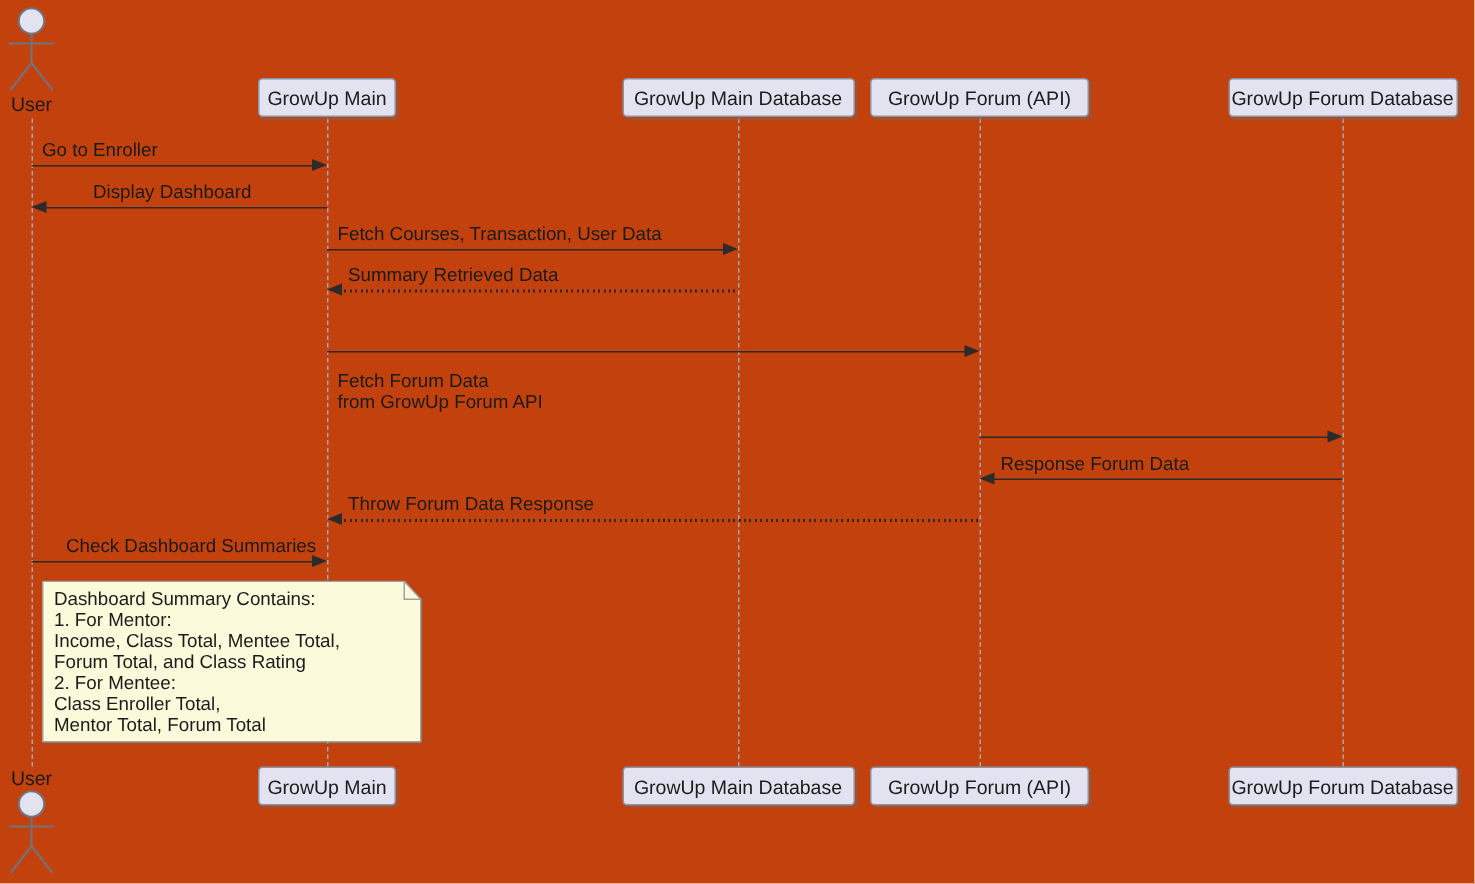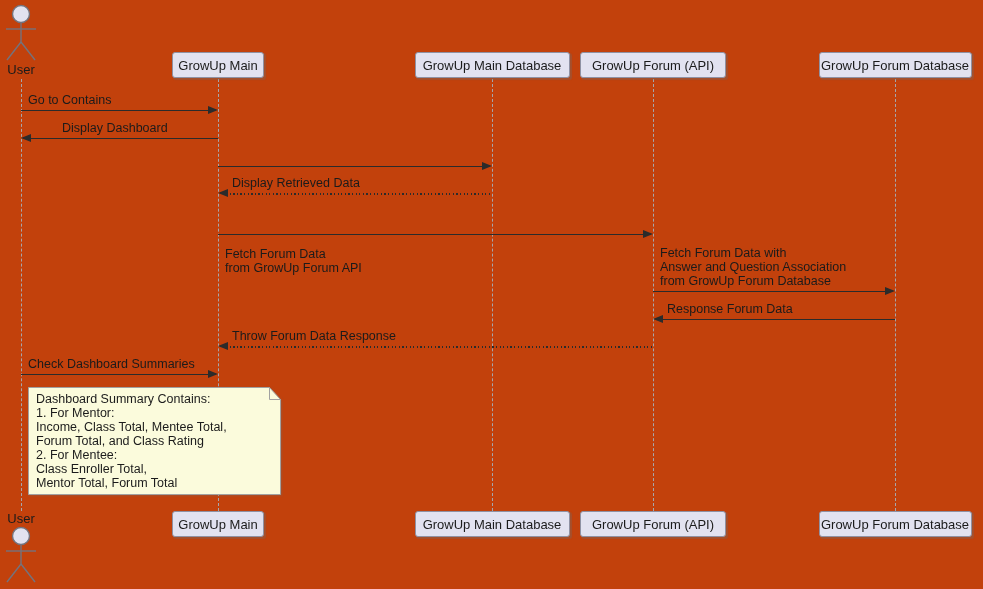--- a/index.html
+++ b/index.html
@@ -106,47 +106,45 @@
     </div>
     <div class="lifeline" style="left: 895px; top: 79px; height: 432px;"></div>
     <div class="pbox" style="left: 818.5px; top: 52px; width: 153px; height: 26px;">
       <span>GrowUp Forum Database</span>
     </div>
     <div class="pbox" style="left: 818.5px; top: 511px; width: 153px; height: 26px;">
       <span>GrowUp Forum Database</span>
     </div>
     <div class="msg-line-solid" style="left: 21px; width: 189px; top: 110px;"></div>
     <div class="arrow-right" style="top: 106px; left: 208px;"></div>
-    <div class="msg-label" style="left: 28px; top: 93px;">Go to Contains</div>
+    <div class="msg-label" style="left: 28px; top: 93px;">Go to Enroller</div>
     <div class="msg-line-solid" style="left: 29px; width: 189px; top: 138px;"></div>
     <div class="arrow-left" style="top: 134px; left: 21px;"></div>
     <div class="msg-label" style="left: 35px; top: 121px; margin-left: 27px;">Display Dashboard</div>
     <div class="msg-line-solid" style="left: 218px; width: 266px; top: 166px;"></div>
     <div class="arrow-right" style="top: 162px; left: 482px;"></div>
+    <div class="msg-label" style="left: 225px; top: 149px;">Fetch Courses, Transaction, User Data</div>
     <div class="msg-line-dotted" style="left: 226px; width: 266px; top: 193px;"></div>
     <div class="arrow-left" style="top: 189px; left: 218px;"></div>
-    <div class="msg-label" style="left: 232px; top: 176px;">Display Retrieved Data</div>
+    <div class="msg-label" style="left: 232px; top: 176px;">Summary Retrieved Data</div>
     <div class="msg-line-solid" style="left: 218px; width: 427px; top: 234px;"></div>
     <div class="arrow-right" style="top: 230px; left: 643px;"></div>
     <div class="msg-label" style="left: 225px; top: 203px; margin-top: 44px;">Fetch Forum Data
 from GrowUp Forum API</div>
     <div class="msg-line-solid" style="left: 653px; width: 234px; top: 291px;"></div>
     <div class="arrow-right" style="top: 287px; left: 885px;"></div>
-    <div class="msg-label" style="left: 660px; top: 246px;">Fetch Forum Data with
-Answer and Question Association
-from GrowUp Forum Database</div>
     <div class="msg-line-solid" style="left: 661px; width: 234px; top: 319px;"></div>
     <div class="arrow-left" style="top: 315px; left: 653px;"></div>
     <div class="msg-label" style="left: 667px; top: 302px;">Response Forum Data</div>
     <div class="msg-line-dotted" style="left: 226px; width: 427px; top: 346px;"></div>
     <div class="arrow-left" style="top: 342px; left: 218px;"></div>
     <div class="msg-label" style="left: 232px; top: 329px;">Throw Forum Data Response</div>
     <div class="msg-line-solid" style="left: 21px; width: 189px; top: 374px;"></div>
     <div class="arrow-right" style="top: 370px; left: 208px;"></div>
-    <div class="msg-label" style="left: 28px; top: 357px;">Check Dashboard Summaries</div>
+    <div class="msg-label" style="left: 44px; top: 357px;">Check Dashboard Summaries</div>
     <div class="note" style="left: 28px; top: 387px; width: 255px; height: 110px; border-radius: 29px;"><svg width="255" height="110" style="filter:drop-shadow(1.5px 1.5px 0.8px rgba(110,110,110,0.35));">
         <path d="M0.5,0.5 L241.5,0.5 L252.5,12.5 L252.5,107.5 L0.5,107.5 Z" fill="#FBFBDC" stroke="#A1A1A1"></path>
         <path d="M241.5,0.5 L241.5,12.5 L252.5,12.5" fill="none" stroke="#A1A1A1"></path>
       </svg><div class="note-text">Dashboard Summary Contains:
 1. For Mentor:
 Income, Class Total, Mentee Total,
 Forum Total, and Class Rating
 2. For Mentee:
 Class Enroller Total,
 Mentor Total, Forum Total</div></div>

